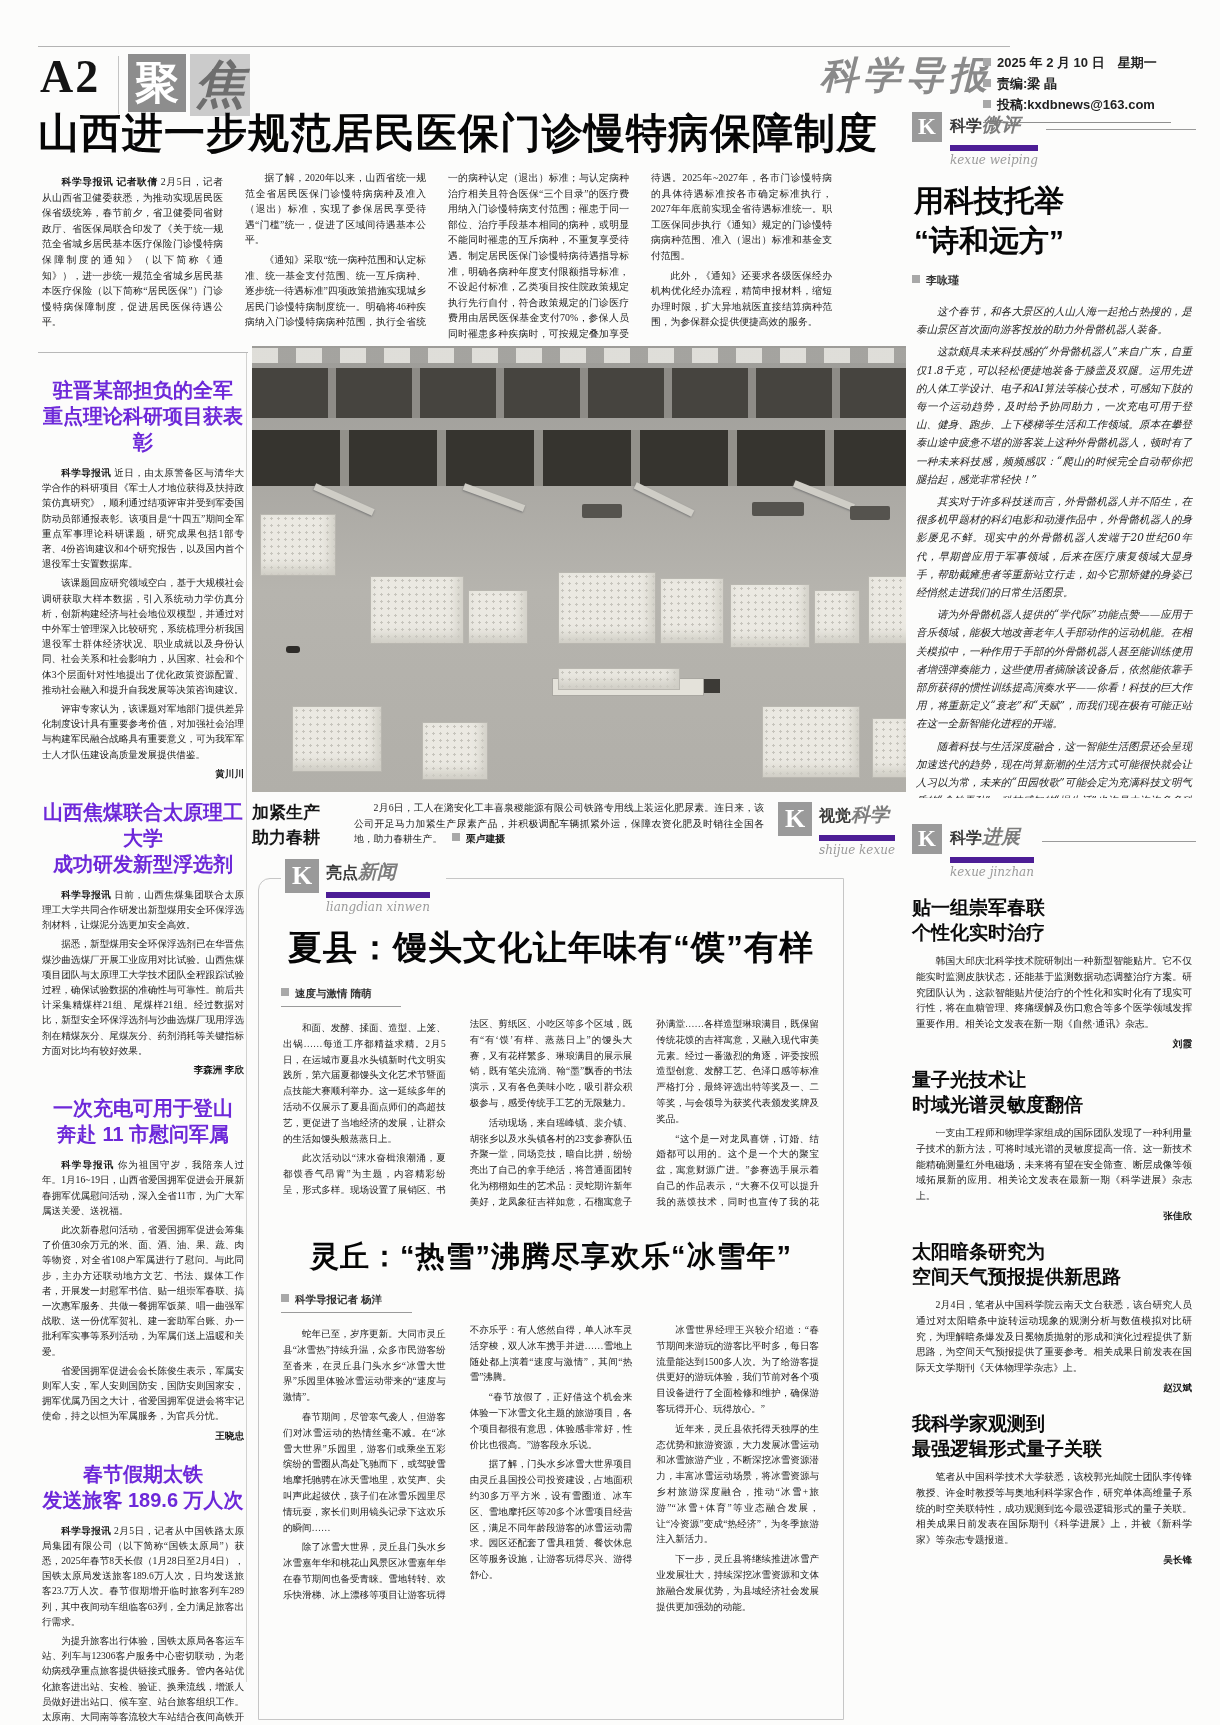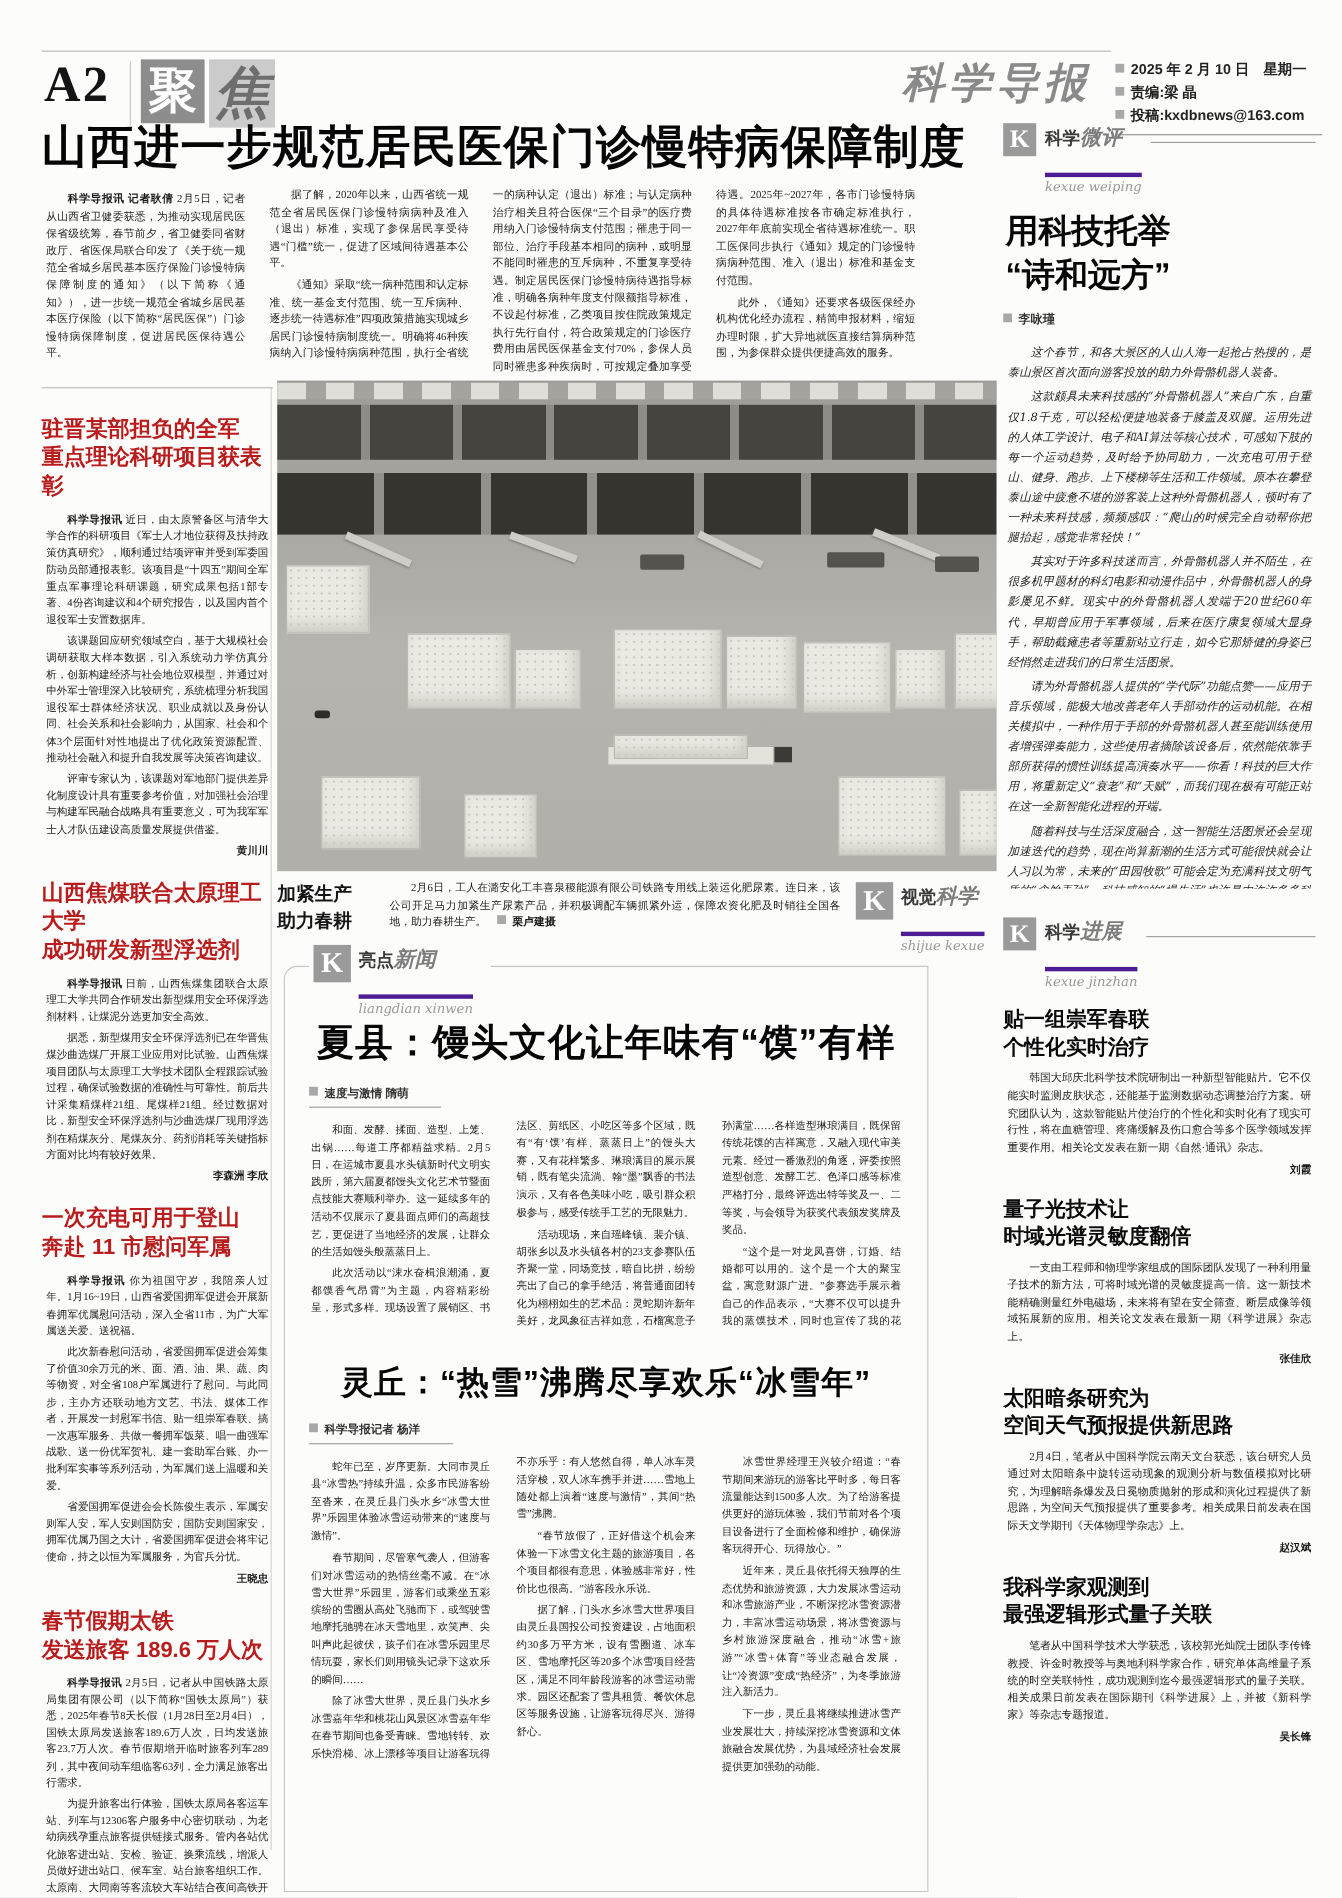--- a/index.html
+++ b/index.html
@@ -7,31 +7,31 @@
   .abs{position:absolute;}
   .sq{display:inline-block;width:9px;height:9px;background:#b9b9b9;margin-right:6px;vertical-align:1px;}
   .sq.sm{width:8px;height:8px;background:#a8a8a8;}
   
   .topline{left:38px;top:46px;width:972px;height:1px;background:#b3b3b3;}
   .pageno{left:40px;top:50px;font:bold 46px "Liberation Serif",serif;color:#141414;letter-spacing:2px;}
   .hd-div{left:118px;top:56px;width:1px;height:58px;background:#c4c4c4;}
   .logo-sq1{left:128px;top:54px;width:58px;height:58px;background:#8d8d8d;color:#fff;font:bold 44px "Liberation Sans",sans-serif;text-align:center;line-height:58px;}
   .logo-sq2{left:190px;top:54px;width:60px;height:62px;background:#cbcbcb;color:#6e6e6e;font:italic bold 50px "DejaVu Serif",serif;text-align:center;line-height:60px;}
   .masthead{left:820px;top:50px;font:italic bold 38px "DejaVu Serif",serif;color:#8a8a8a;letter-spacing:5px;}
-  .hd-info{left:1014px;top:52px;width:188px;font:bold 13px "Liberation Sans",sans-serif;color:#222;border-bottom:1px solid #8f8f8f;padding-bottom:7px;}
+  .hd-info{left:983px;top:52px;width:188px;font:bold 13px "Liberation Sans",sans-serif;color:#222;border-bottom:1px solid #8f8f8f;padding-bottom:7px;}
   .hd-info div{line-height:21px;white-space:nowrap;}
   
   .headline{left:38px;top:106px;width:802px;font:bold 41px "Liberation Sans",sans-serif;color:#060606;white-space:nowrap;letter-spacing:1px;}
   .main-body{left:38px;top:170px;width:798px;height:174px;column-count:4;column-gap:14px;font-size:9.8px;line-height:15.6px;text-align:justify;overflow:hidden;}
   .para{margin:4px;text-indent:2em;text-align:justify;}
   
   .vrule{left:246px;top:352px;width:1px;height:1330px;background:#d2d2d0;}
   .leftcol{left:38px;top:352px;width:210px;border-top:1px solid #b8b8b8;padding-top:24px;}
   .l-art{margin-bottom:18px;}
-  .l-title{font:bold 20px/26px "Liberation Sans",sans-serif;color:#b91c1c;margin-bottom:10px;}
+  .l-title{font:bold 20px/26px "Liberation Sans",sans-serif;color:#6d28d9;margin-bottom:10px;text-align:center;}
   .l-body{font-size:9.6px;line-height:15.2px;}
   .author{text-align:right;font-weight:bold;font-size:9.6px;line-height:15px;padding-right:4px;}
   .lead{font-weight:bold;}
   
   .photo{left:252px;top:346px;width:654px;height:446px;background:linear-gradient(180deg,#9d9c98 0%,#a9a7a2 28%,#b6b4ae 55%,#b1afa9 100%);overflow:hidden;}
   .far-stacks{position:absolute;left:0;top:2px;width:100%;height:15px;background:repeating-linear-gradient(90deg,#e6e5e0 0 26px,#a5a4a0 26px 44px);opacity:.9;}
   .rail1{position:absolute;left:0;top:22px;width:100%;height:50px;background:repeating-linear-gradient(90deg,#46443f 0 76px,#8e8c87 76px 84px);}
   .rail2{position:absolute;left:0;top:84px;width:100%;height:56px;background:repeating-linear-gradient(90deg,#36342f 0 88px,#93918b 88px 97px);}
   .conv{position:absolute;width:64px;height:7px;background:#cfcdc6;box-shadow:0 1px 2px #777;}
   .truckrow{position:absolute;width:40px;height:14px;background:#55534e;border-radius:2px;}
@@ -41,21 +41,21 @@
   .moto{position:absolute;width:14px;height:7px;background:#2e2c29;border-radius:3px;}
   
   .caption{left:252px;top:800px;width:654px;display:flex;gap:14px;align-items:flex-start;}
   .cap-title{width:88px;font:bold 17px/25px "Liberation Sans",sans-serif;color:#151515;flex:none;}
   .cap-text{flex:1;font-size:9.8px;line-height:15.5px;text-align:justify;text-indent:2em;margin:0;}
   .cap-credit{white-space:nowrap;font-weight:bold;}
   .shijue{flex:none;width:128px;display:flex;gap:7px;align-items:flex-start;padding-top:2px;}
   .k-badge{flex:none;background:#9a9a9a;color:#fff;font-family:"Liberation Serif",serif;font-weight:bold;text-align:center;}
   .k-34{width:34px;height:34px;font-size:26px;line-height:34px;}
   .k-30{width:30px;height:30px;font-size:23px;line-height:30px;}
-  .sec-words{border-bottom:4px solid #4c1d95;padding-bottom:19px;white-space:nowrap;}
+  .sec-words{border-bottom:6px solid #4c1d95;padding-bottom:7px;white-space:nowrap;}
   .sec-w1{font:bold 16px "Liberation Sans",sans-serif;color:#3a3a3a;}
   .sec-w2{font:italic bold 19px "DejaVu Serif",serif;color:#7d7d7d;}
   .sec-pinyin{font:italic 12px "DejaVu Serif",serif;color:#9a9a9a;margin-top:2px;}
   
   .ld-box{left:258px;top:878px;width:584px;height:840px;border:1px solid #c6c6c6;border-radius:12px 0 0 0;}
   .ld-logo{position:absolute;left:22px;top:-20px;background:#fcfcfb;padding:0 16px 0 4px;display:flex;gap:7px;align-items:flex-start;}
   .ld-inner{padding:30px 20px 0 20px;}
   .ld-h1{font:bold 34px "Liberation Sans",sans-serif;color:#060606;text-align:center;margin-top:16px;letter-spacing:1px;}
   .ld-h2{font:bold 29px "Liberation Sans",sans-serif;color:#060606;text-align:center;margin-top:24px;letter-spacing:1px;}
   .byline{display:inline-block;margin:16px 0 10px 2px;font:bold 10.5px "Liberation Sans",sans-serif;color:#333;border-bottom:1px solid #9a9a9a;padding-bottom:5px;padding-right:30px;}

